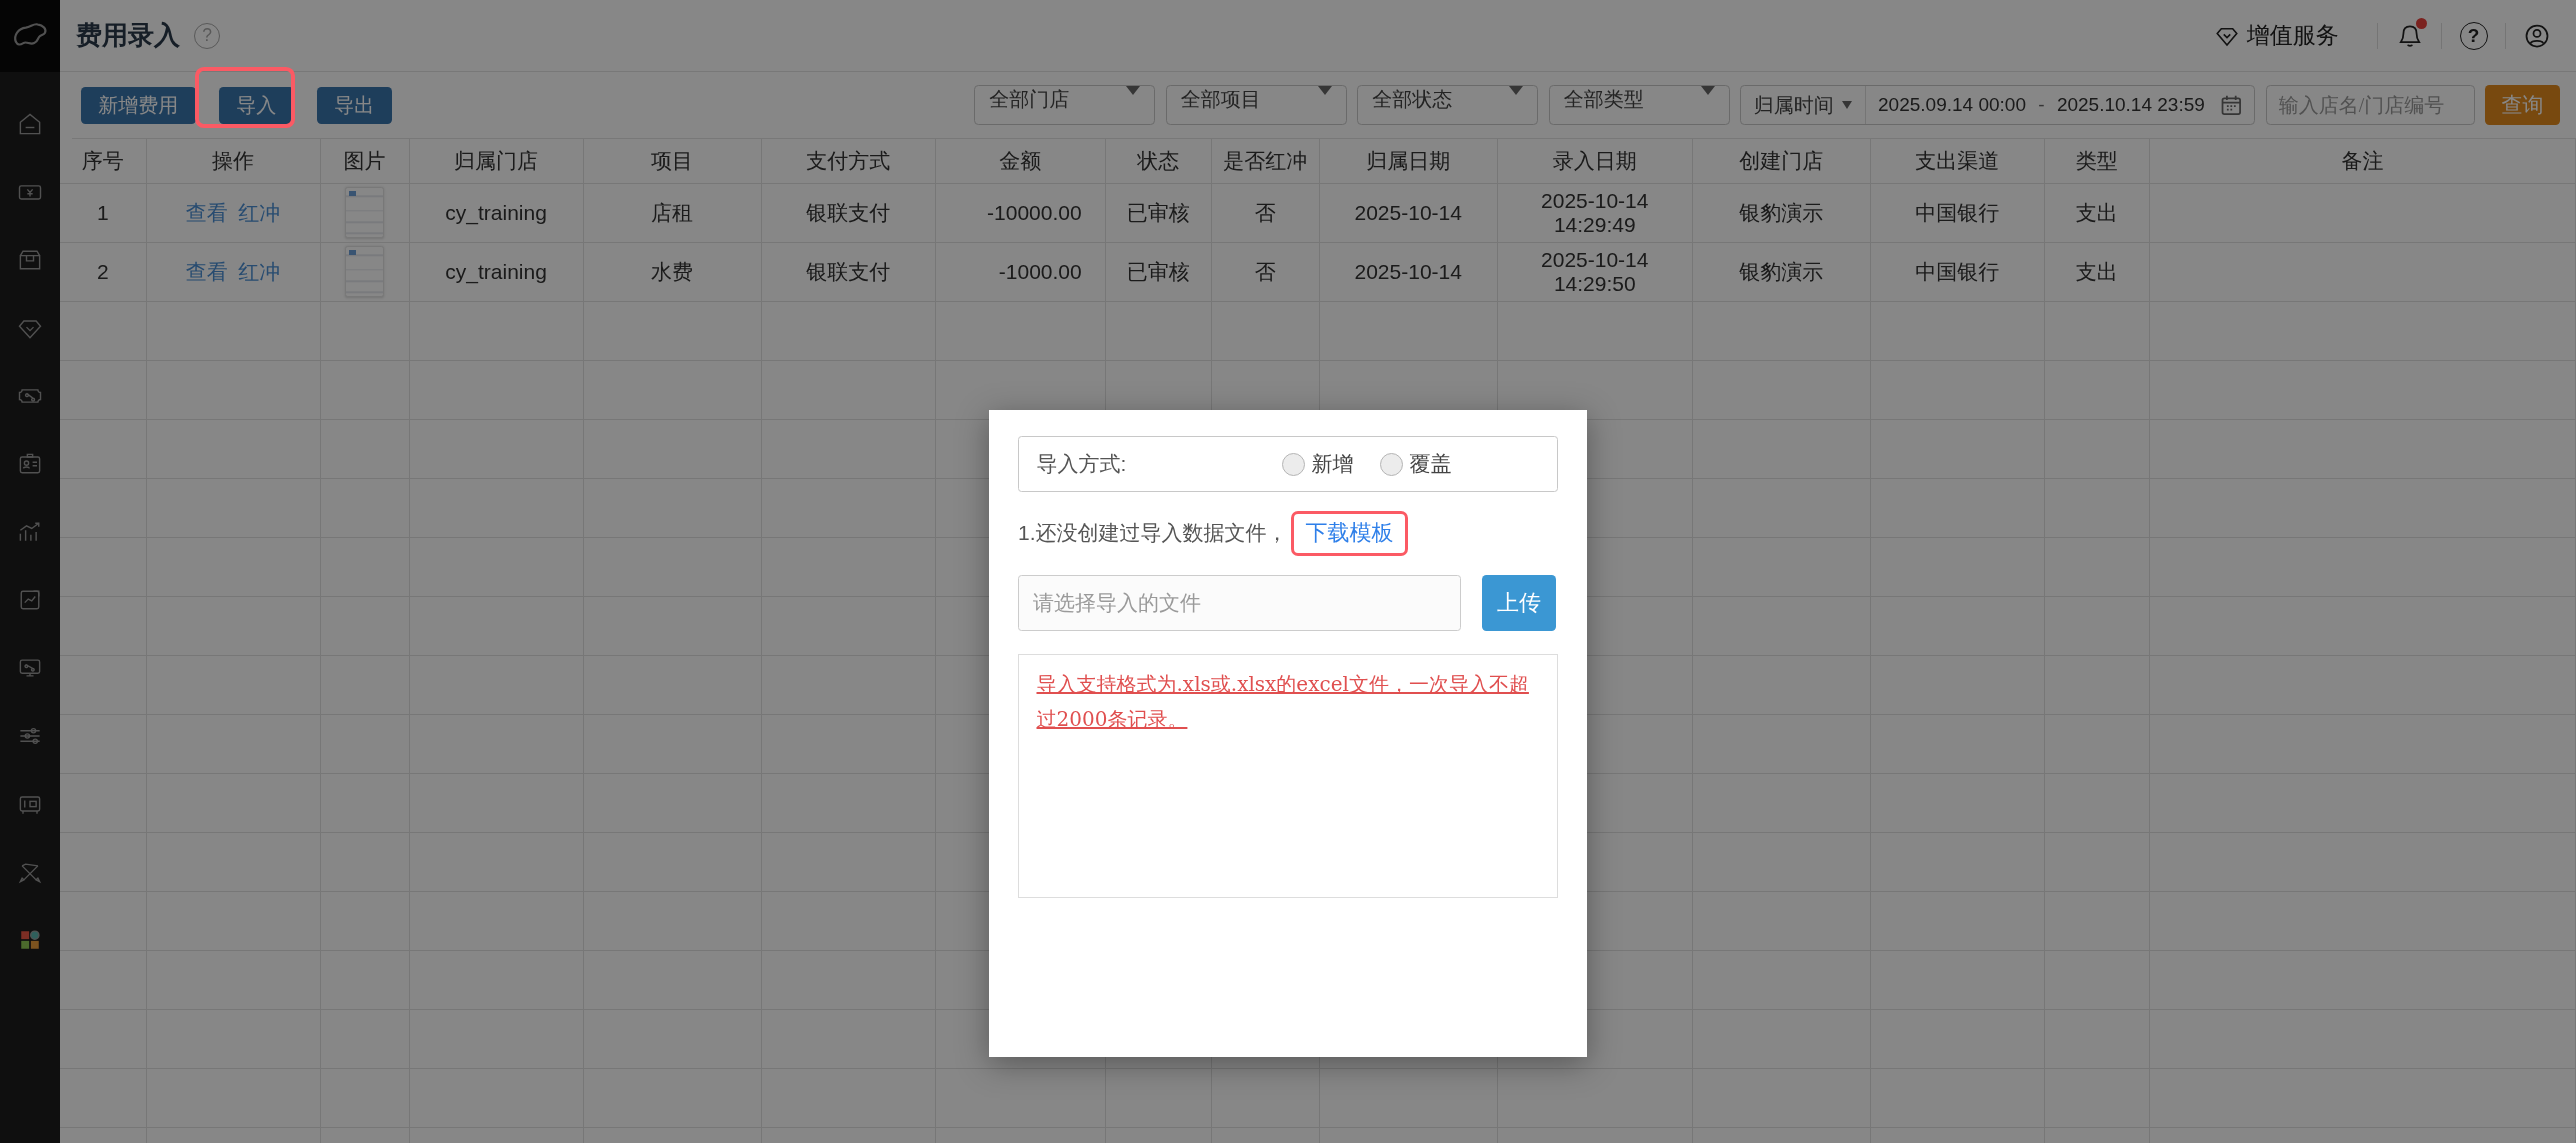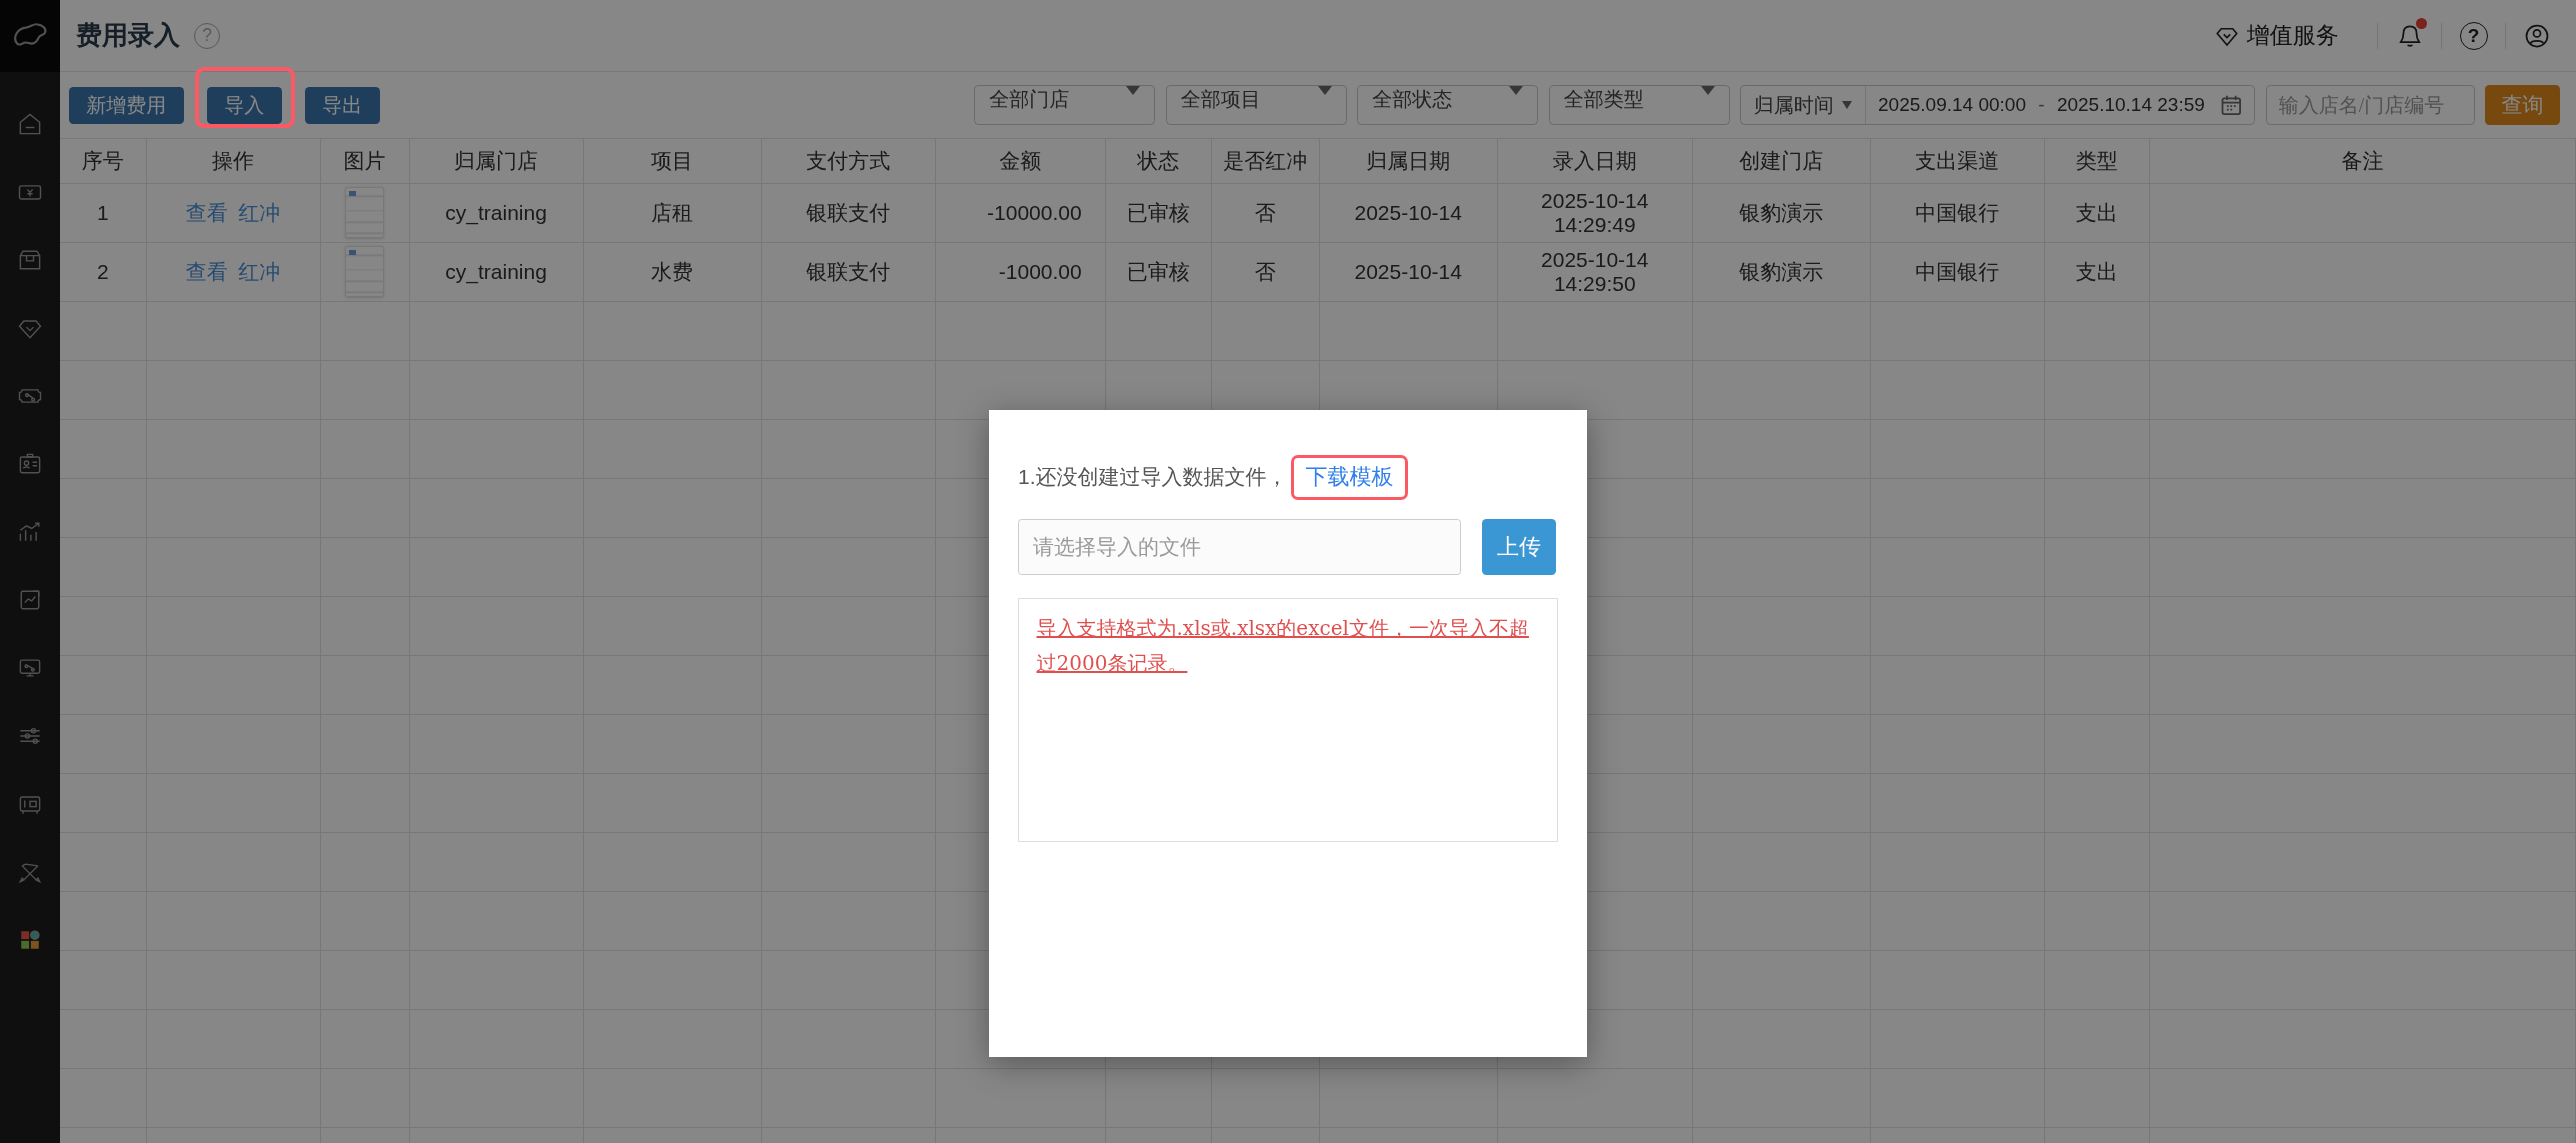--- a/index.html
+++ b/index.html
@@ -25,21 +25,21 @@
   .search svg { width:23px; height:23px; stroke:#8a8a8a; fill:none; stroke-width:2; }
   .vas { display:flex; align-items:center; gap:7px; font-size:23px; color:#222; margin-right:21px; cursor:pointer; }
   .vas svg { width:26px; height:26px; stroke:#222; fill:none; stroke-width:2; }
   .sep { width:0.9px; height:26px; background:#ddd; margin:0 17.5px; }
   .icon-btn { position:relative; display:flex; align-items:center; justify-content:center; cursor:pointer; }
   .icon-btn svg { width:28px; height:28px; stroke:#222; fill:none; stroke-width:2; }
   .badge { position:absolute; top:-3.5px; right:-3.5px; width:11.4px; height:11.4px; border-radius:50%; background:#e8413c; }
   .qcircle { width:28px; height:28px; border:1.8px solid #222; border-radius:50%; color:#222; font-size:19px; font-weight:bold; display:flex; align-items:center; justify-content:center; }
 
   
-  .toolbar { position:absolute; left:60px; top:72px; right:0; height:67px; background:#fff; border-bottom:0.9px solid #e2e2e2; display:flex; align-items:center; padding:0 16px 0 8.8px; }
+  .toolbar { position:absolute; left:72px; top:72px; right:0; height:67px; background:#fff; border-bottom:0.9px solid #e2e2e2; display:flex; align-items:center; padding:0 16px 0 8.8px; }
   .btn { height:37px; border:none; border-radius:4.4px; background:#3a76ad; color:#fff; font-size:20px; padding:0 17.5px; margin-right:23px; cursor:pointer; font-family:inherit; }
   .filters { margin-left:auto; display:flex; align-items:center; gap:10.5px; }
   .select { width:181px; height:40px; border:0.9px solid #c9c9c9; border-radius:4.4px; background:#fff; display:flex; padding:0 14px; font-size:20px; color:#444; cursor:pointer; }
   .caret { margin-left:auto; width:0; height:0; border-left:7px solid transparent; border-right:7px solid transparent; border-top:9.6px solid #666; }
   .datewidget { height:40px; border:0.9px solid #c9c9c9; border-radius:4.4px; display:flex; align-items:center; font-size:19px; color:#333; }
   .datewidget .dlabel { display:flex; align-items:center; gap:8.8px; padding:0 12.3px; color:#444; font-size:20px; border-right:0.9px solid #ddd; height:100%; }
   .datewidget .dval { padding:0 12.3px; }
   .datewidget .dsep { color:#666; }
   .datewidget svg { width:24.6px; height:24.6px; stroke:#666; fill:none; stroke-width:2; margin:0 10.5px 0 1.8px; }
   .store-input { width:209px; height:40px; border:0.9px solid #c9c9c9; border-radius:4.4px; padding:0 12.3px; font-size:20px; color:#333; outline:none; font-family:Liberation Serif, serif; }
@@ -594,20 +594,33 @@
           <td></td>
         </tr>
       </tbody>
   </table>
 </div>
 
 <div class="overlay"></div>
 
 <div class="modal">
   <div class="modal-body">
+    <div class="mode-box">
+      <span>导入方式:</span>
+      <div class="radios">
+        <label class="radio">
+          <span class="rcircle"></span>
+          <span>新增</span>
+        </label>
+        <label class="radio">
+          <span class="rcircle"></span>
+          <span>覆盖</span>
+        </label>
+      </div>
+    </div>
     <div class="step">
       <span>1.还没创建过导入数据文件，</span>
       <span class="ann-link">
         <a class="dl-link">下载模板</a>
       </span>
     </div>
     <div class="file-row">
       <input class="file-input" type="text" readonly="" placeholder="请选择导入的文件" style="">
       <button class="upload-btn">上传</button>
     </div>

